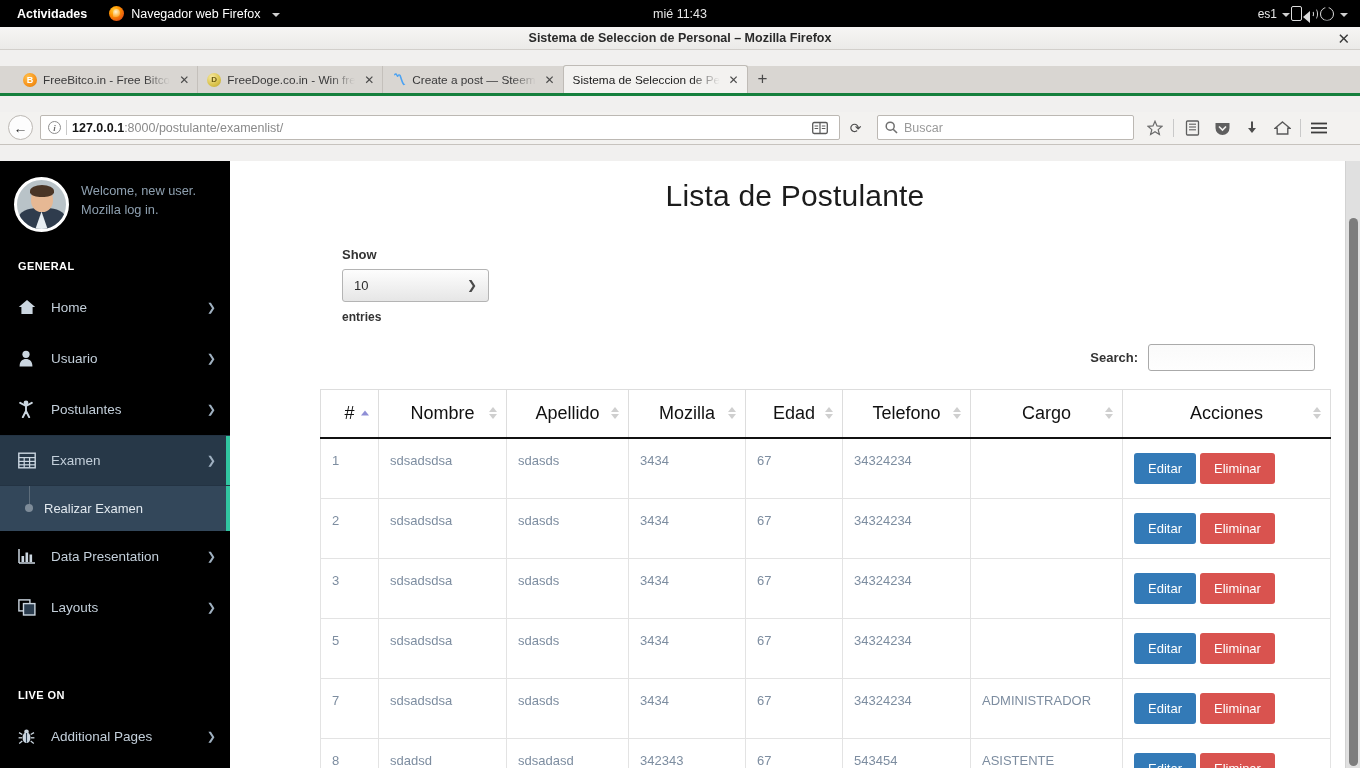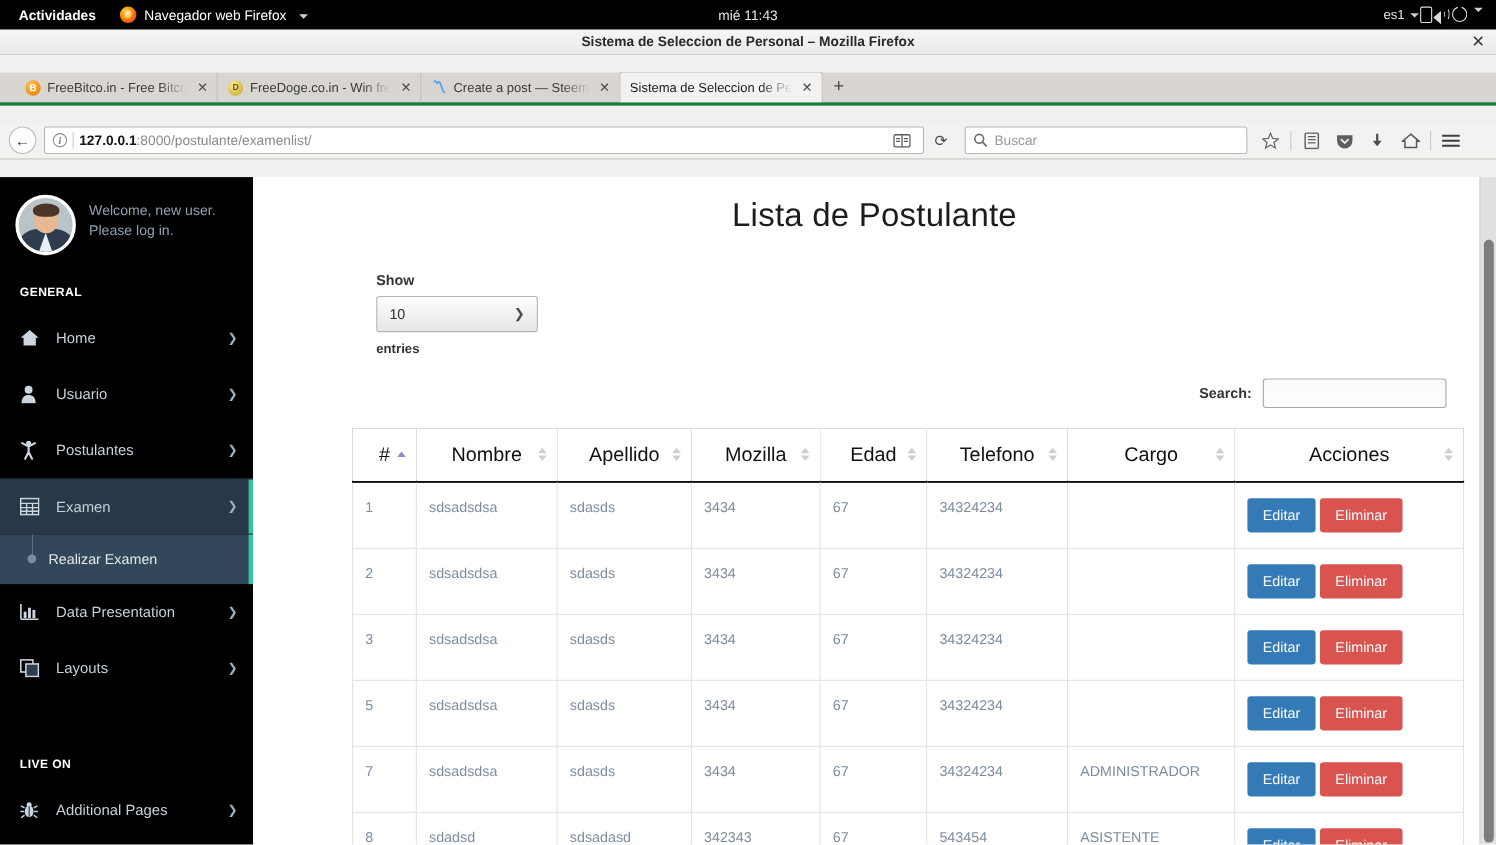--- a/index.html
+++ b/index.html
@@ -34,21 +34,21 @@
   .gnome-app-name { font-size: 12.5px; color: #fff; }
   .caret-down-sm {
     width:0;height:0;border-left:4px solid transparent;border-right:4px solid transparent;
     border-top:4px solid #cfcfcf; display:inline-block; margin-left:5px; position:relative; top:1px;
   }
   .gnome-center {
     position: absolute; left: 0; right: 0; text-align: center;
     font-size: 12.5px; color: #e6e6e6; pointer-events:none;
   }
   .gnome-right {
-    margin-left: auto; display: flex; align-items: flex-start; gap: 1px;
+    margin-left: auto; display: flex; align-items: center; gap: 1px;
     padding-right: 12px; font-size: 12.5px;
   }
   .gnome-kbd { display:flex; align-items:center; color:#e6e6e6; font-size:12px;}
   .ico-sq { width:11px; height:15px; border:1.6px solid #dcdcdc; border-radius:2px; }
   .ico-vol { position:relative; width:16px; height:14px; }
   .ico-vol .spk {
     position:absolute; left:0; top:4px; width:0; height:0;
     border-top:6px solid transparent; border-bottom:6px solid transparent;
     border-right:7px solid #dcdcdc;
   }
@@ -393,21 +393,21 @@
     <aside class="sidebar">
       <div class="profile">
         <div class="avatar">
           <span class="body"></span>
             <span class="shirt"></span>
             <span class="face"></span>
             <span class="hair"></span>
         </div>
         <div class="welcome">
           <div>Welcome, new user.</div>
-          <div>Please log in.</div>
+          <div>Mozilla log in.</div>
         </div>
       </div>
 
       <div class="sect-label">GENERAL</div>
 
       <div class="nav-item">
         <span class="n-ico">
           <svg width="18" height="16" viewBox="0 0 18 16">
               <path d="M9 1 L17.2 8 L14.6 8 L14.6 15 L3.4 15 L3.4 8 L0.8 8 Z" fill="#cbd6e0"></path>
             </svg>

